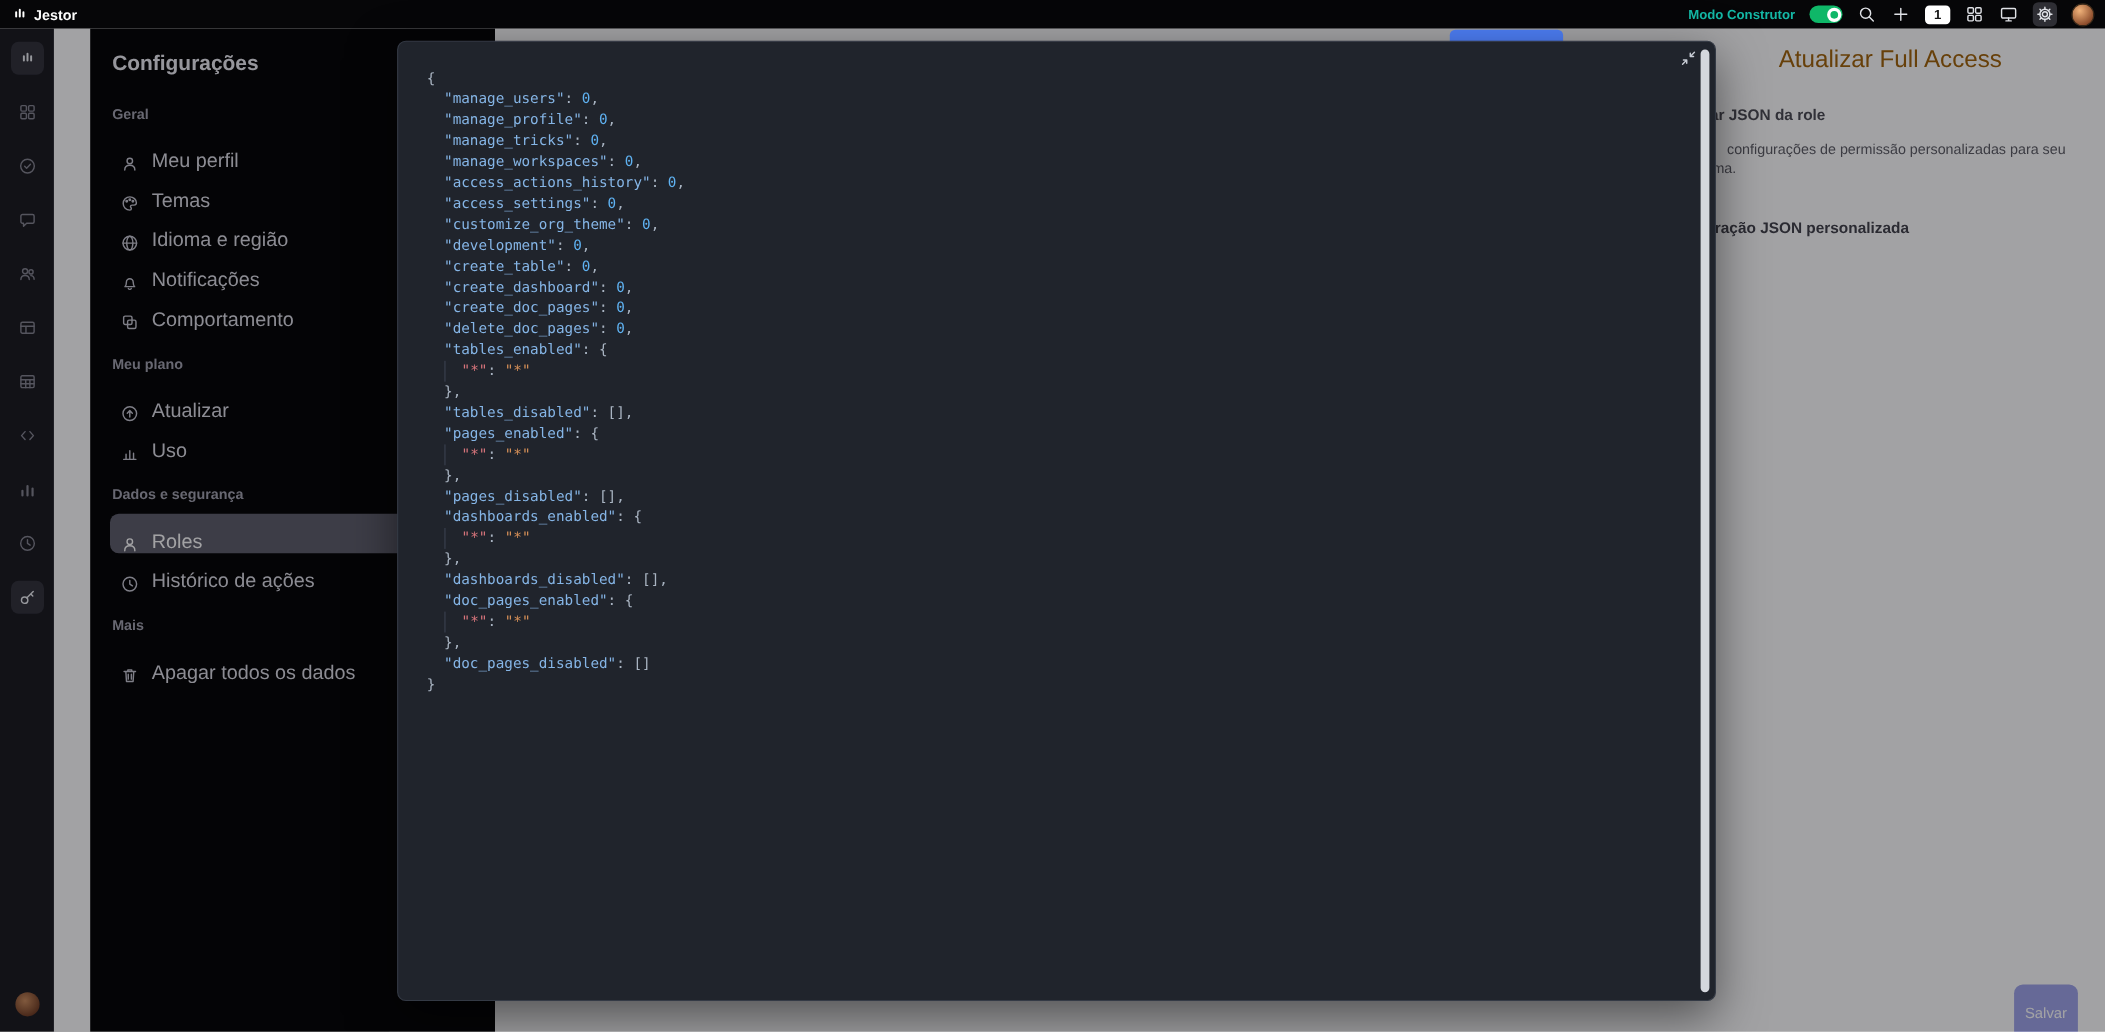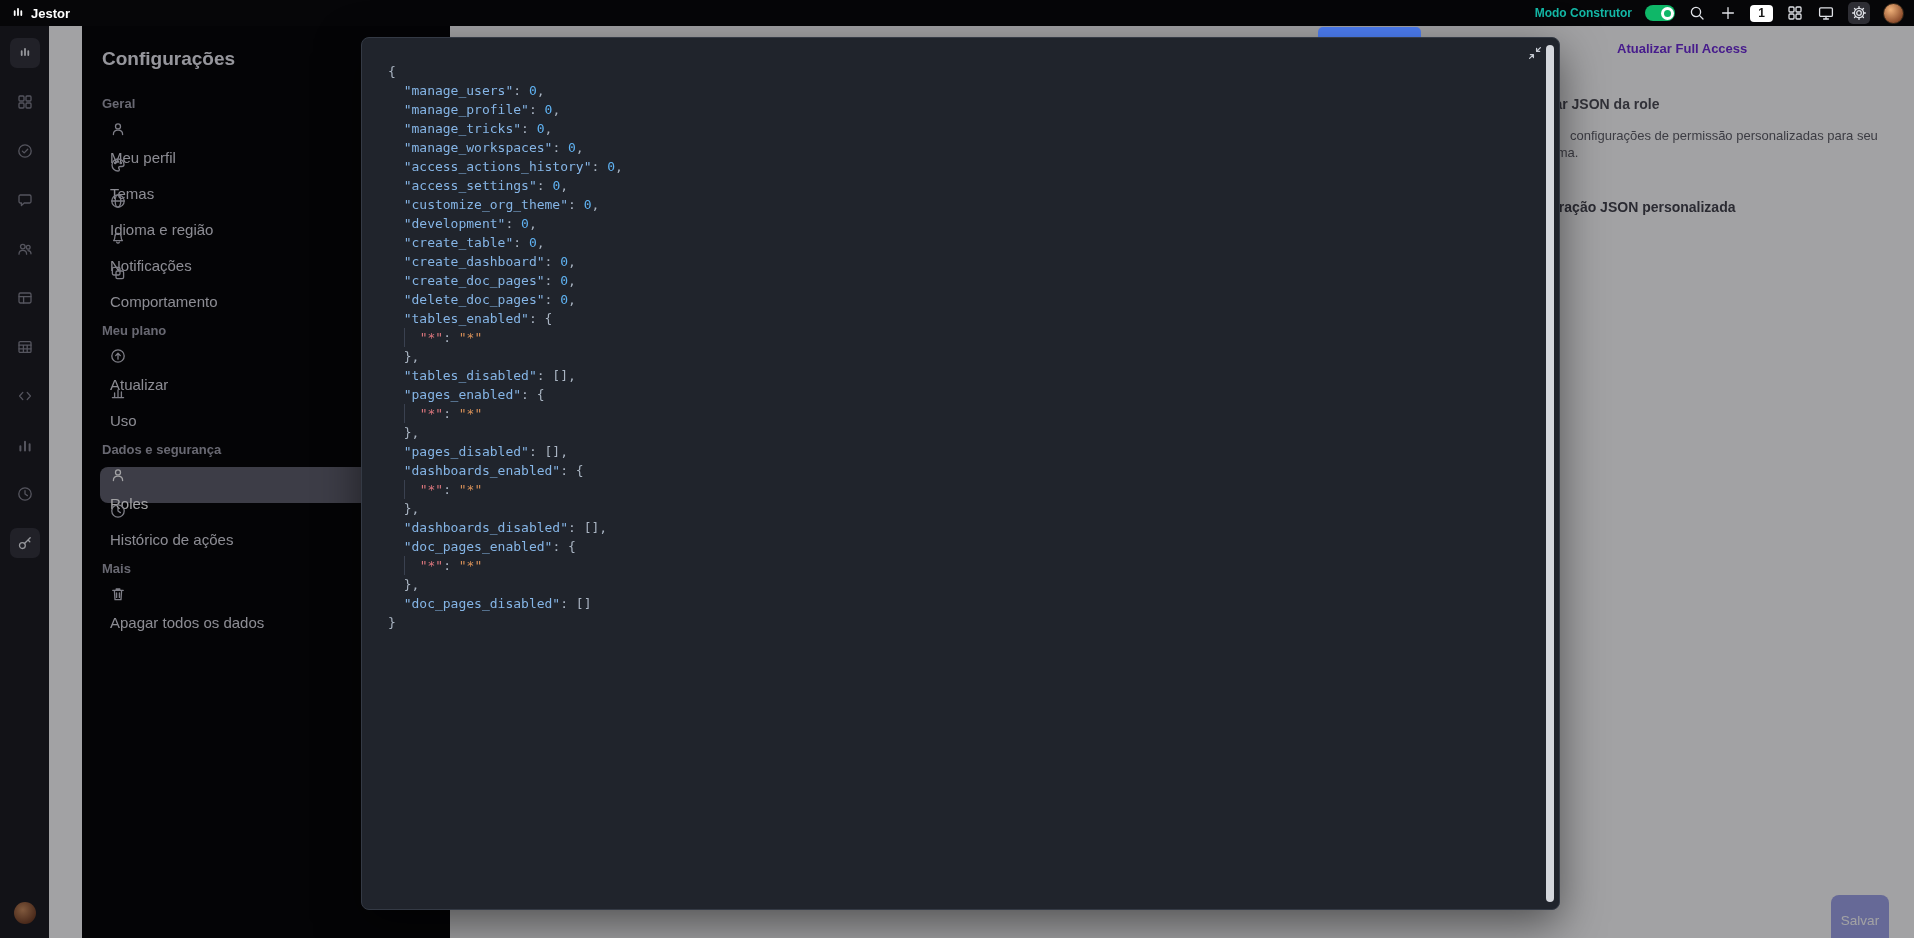--- a/index.html
+++ b/index.html
@@ -39,29 +39,29 @@
   .rail-item.active{background:#2f2f38;color:#eceef2;}
   .rail-avatar{position:absolute;bottom:14px;left:50%;transform:translateX(-50%);
     width:22px;height:22px;border-radius:50%;
     background:radial-gradient(circle at 40% 35%,#c98a5a,#6e3a20 75%);}
 
   
   .settings-sidebar{position:absolute;top:26px;left:49px;bottom:0;width:368px;background:#000000;
     padding:16px 18px;box-sizing:border-box;z-index:2;color:#e6e6ec;margin-left:33px;}
   .nav-title{font-size:19px;font-weight:bold;color:#ececf2;margin:6px 0 26px 2px;}
   .section-label{font-size:13px;font-weight:bold;color:#a2a2ae;margin:22px 0 10px 2px;}
-  .nav-item{display:flex;align-items:flex-start;gap:12px;height:36px;padding:0 10px;border-radius:8px;
-    font-size:15px;color:#dcdce4;flex-direction:column;}
+  .nav-item{display:flex;align-items:flex-end;gap:12px;height:36px;padding:0 10px;border-radius:8px;
+    font-size:18px;color:#dcdce4;}
   .nav-item .icon{color:#c6c6d0;width:16px;}
   .nav-item.active{background:#5d5d6a;color:#ffffff;}
   .nav-item.active .icon{color:#ffffff;}
 
   
   .main-bg{position:absolute;top:26px;left:354px;right:0;bottom:0;background:#ffffff;z-index:1;}
-  .bg-dialog-title{position:absolute;left:1263px;top:15px;font-size:13px;font-weight:bold;color:#6d28d9;}
+  .bg-dialog-title{position:absolute;left:1263px;top:15px;font-size:22px;font-weight:normal;color:#a16207;}
   .bg-section-label{position:absolute;left:1174px;top:70px;font-size:14px;font-weight:600;color:#4a4a52;}
   .bg-desc{position:absolute;left:1176px;top:101px;width:348px;text-indent:40px;
     font-size:13px;line-height:17px;color:#5b5b63;}
   .bg-field-label{position:absolute;left:1152px;top:173px;font-size:14px;font-weight:bold;color:#3f3f48;}
   .save-btn{position:absolute;left:1477px;top:869px;width:58px;height:50px;border:none;border-radius:8px;
     background:#9fa4ea;color:#ffffff;font-size:13.5px;font-family:"Liberation Sans",sans-serif;}
   .blue-frag{position:absolute;left:1318px;top:27px;width:103px;height:22px;border-radius:5px;
     background:#4d7ef5;z-index:20;}
 
   

